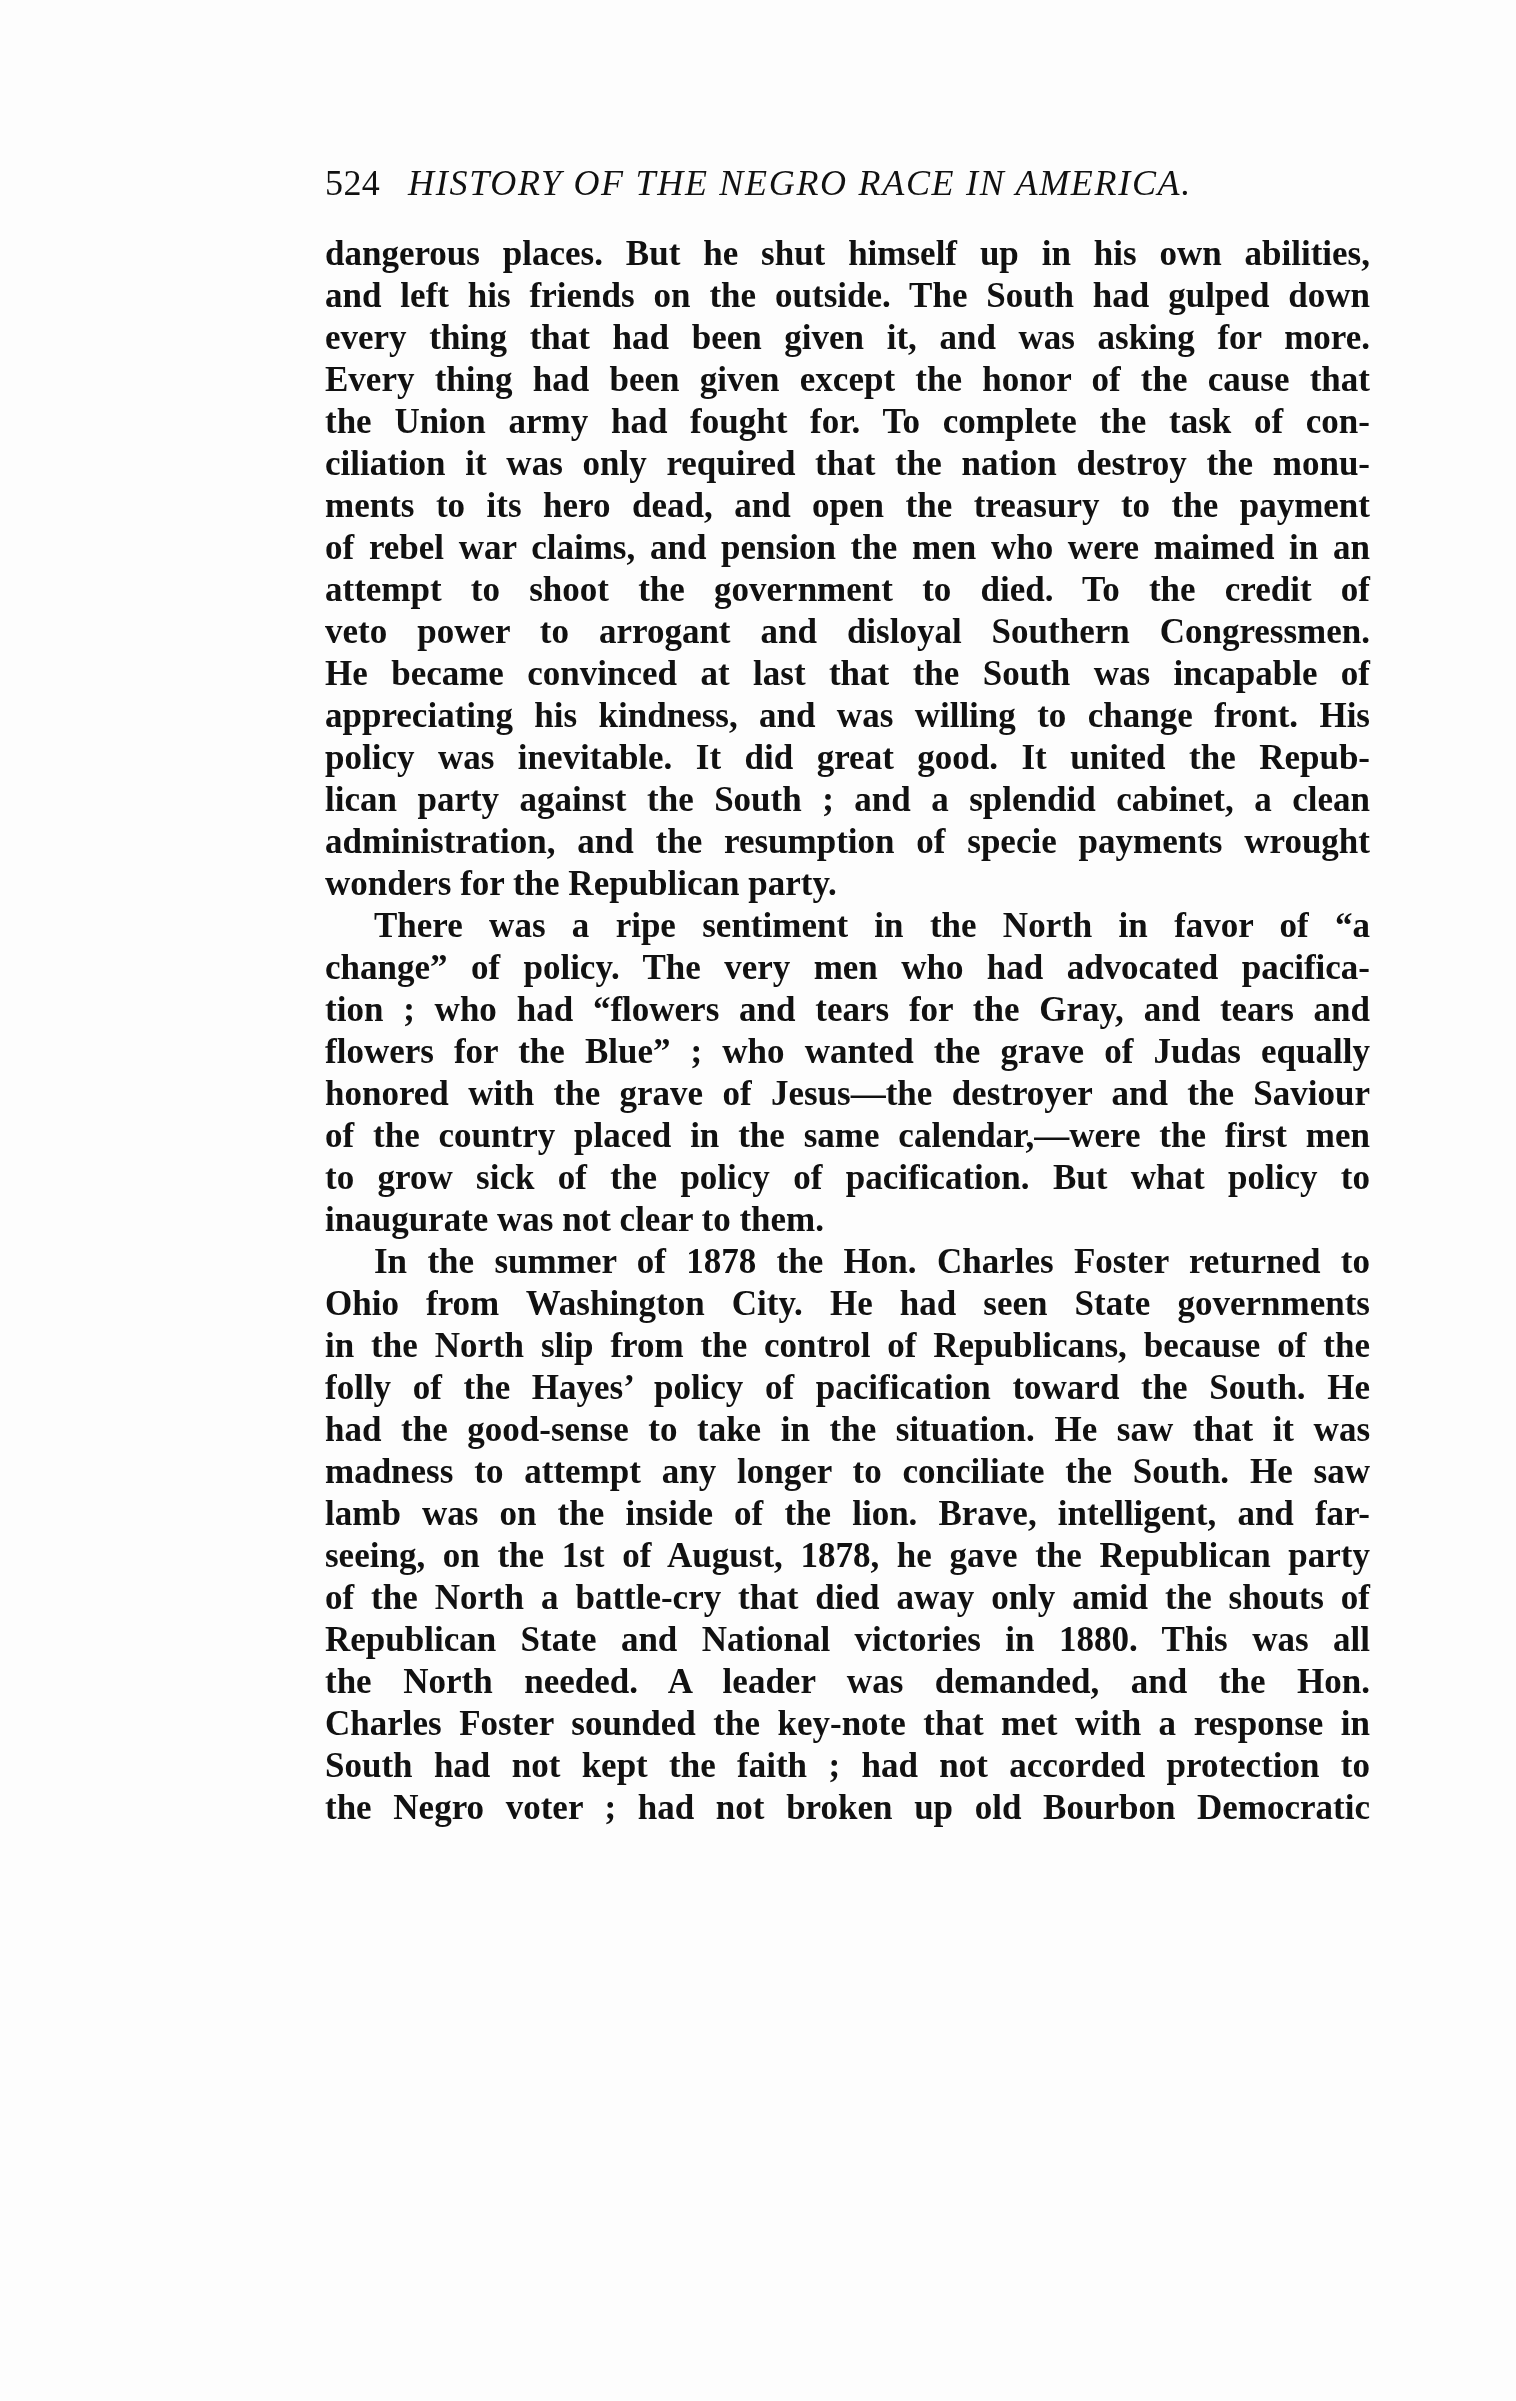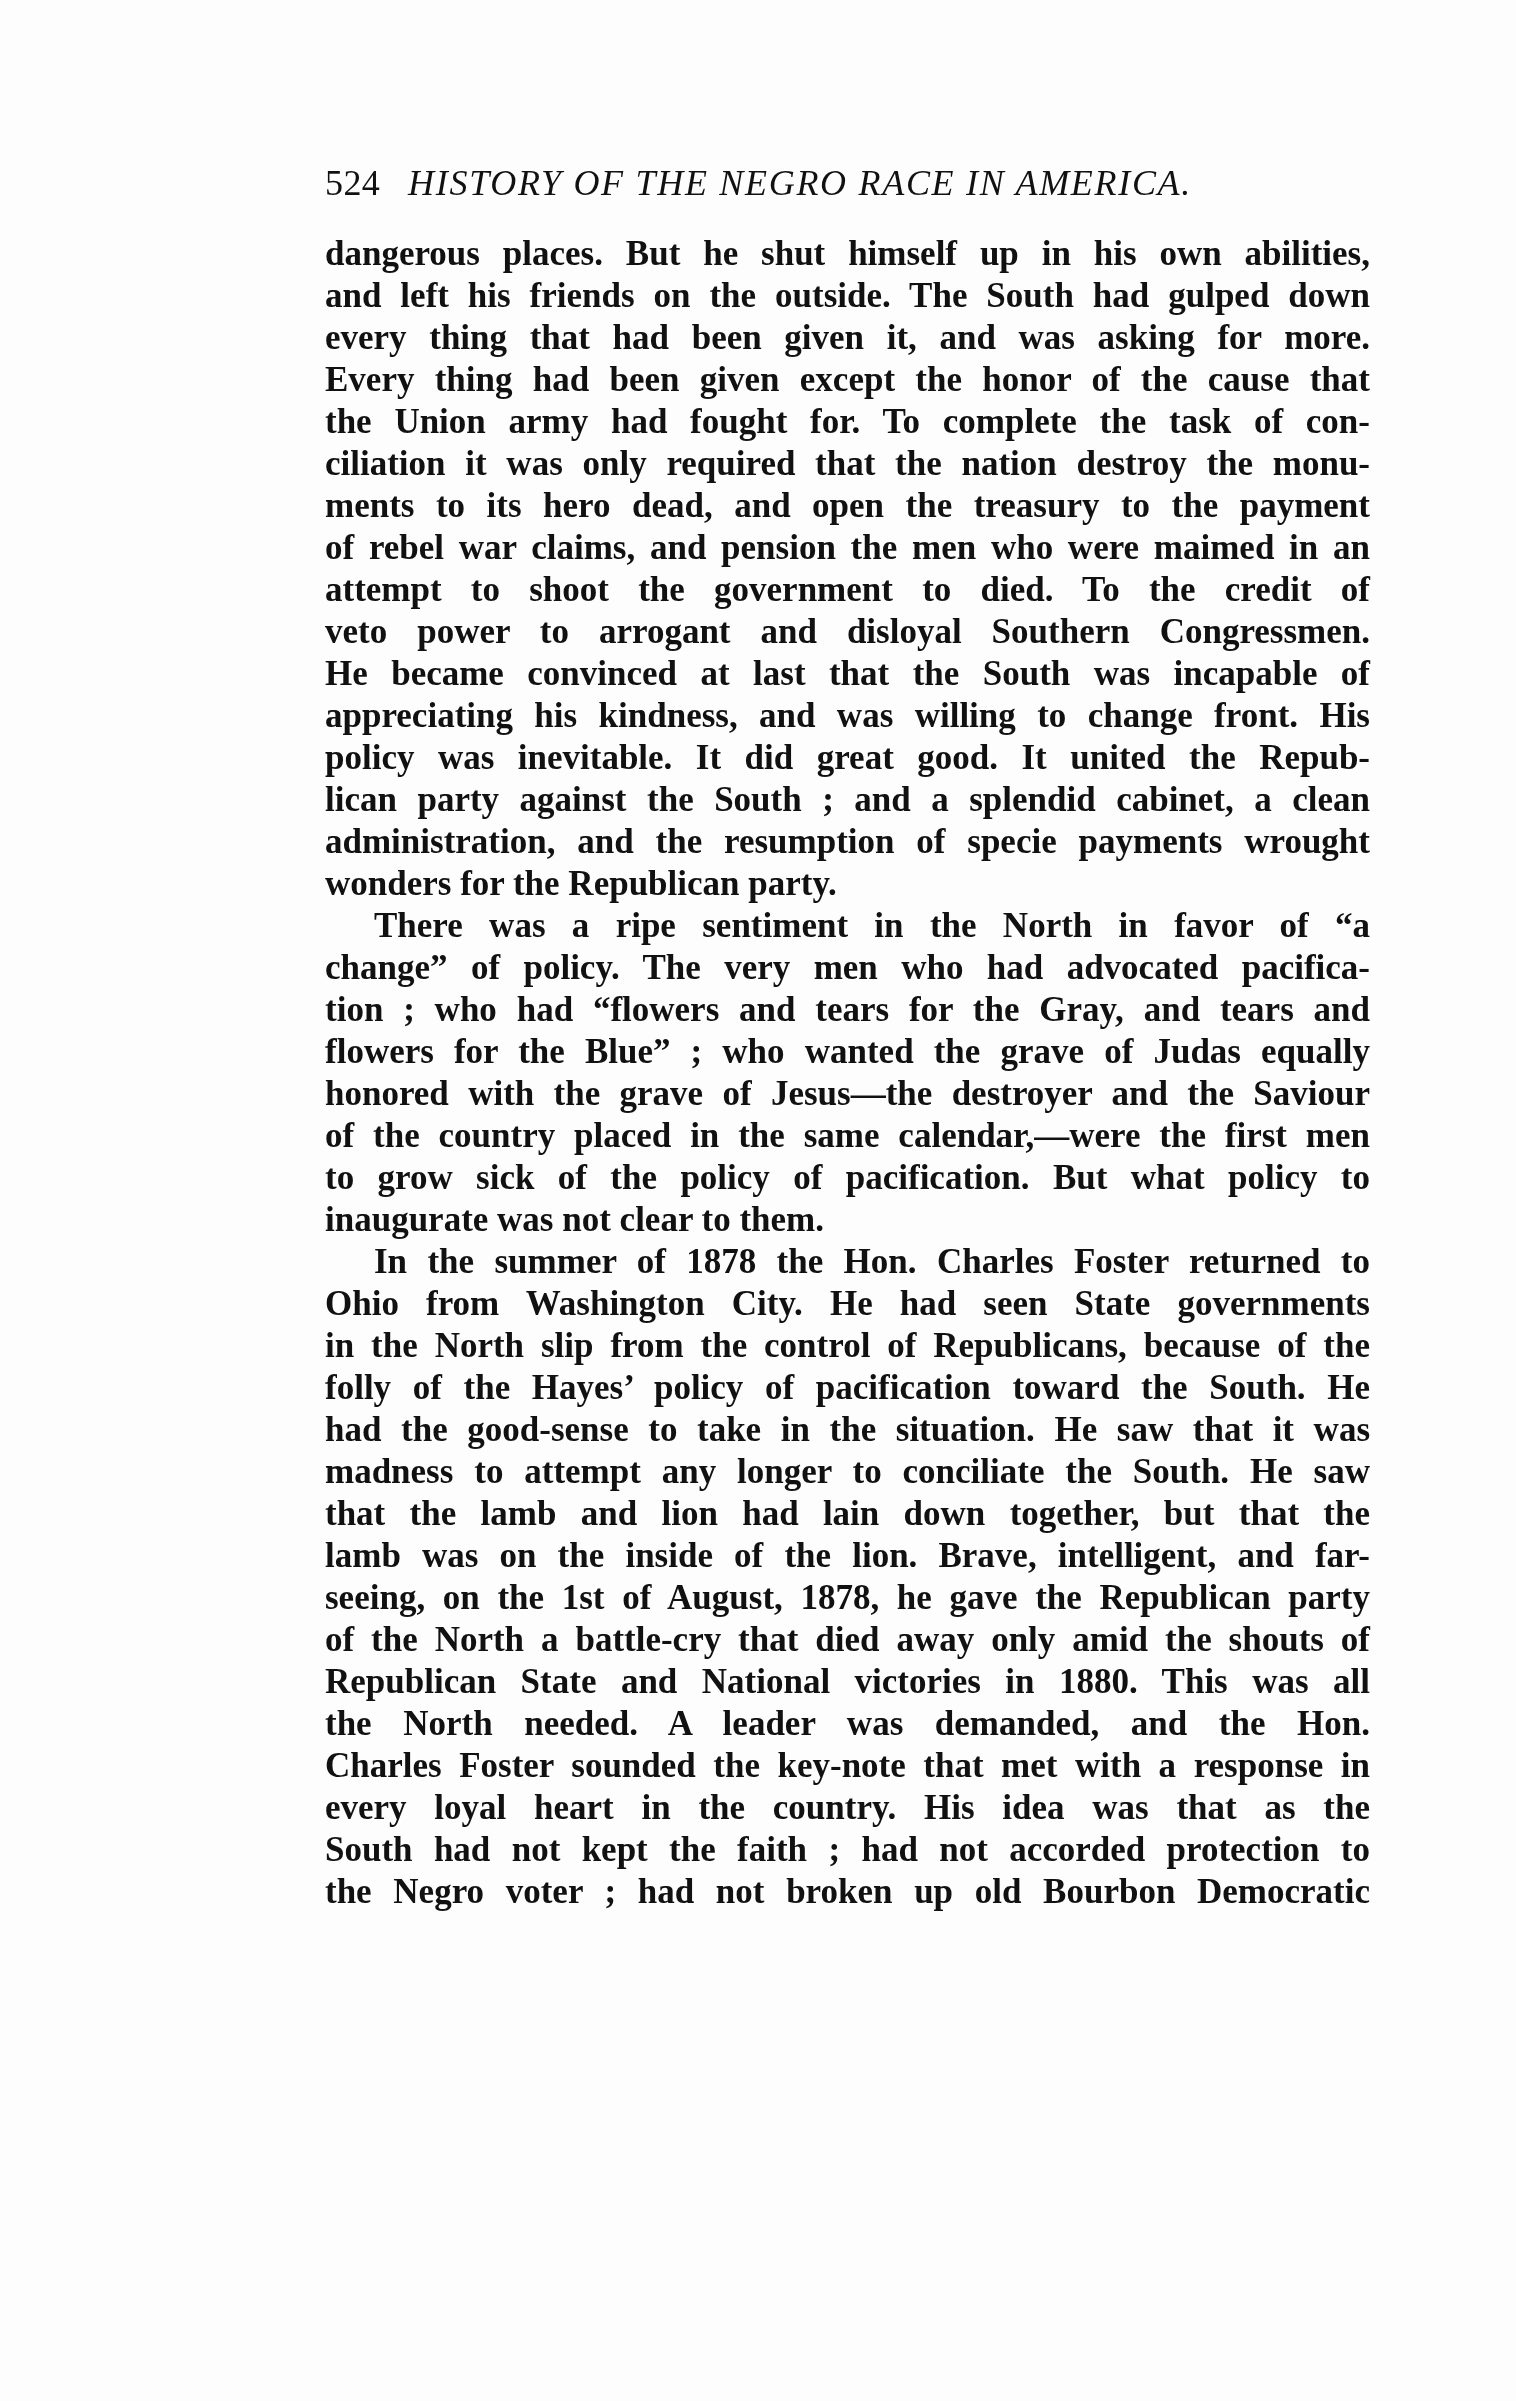--- a/index.html
+++ b/index.html
@@ -119,28 +119,26 @@
         <span class="line">to grow sick of the policy of pacification.  But what policy to</span>
         <span class="line last">inaugurate was not clear to them.</span>
       </div>
       <div class="paragraph">
         <span class="line indent">In the summer of 1878 the Hon. Charles Foster returned to</span>
         <span class="line">Ohio from Washington City.  He had seen State governments</span>
         <span class="line">in the North slip from the control of Republicans, because of the</span>
         <span class="line">folly of the Hayes’ policy of pacification toward the South.  He</span>
         <span class="line">had the good-sense to take in the situation.  He saw that it was</span>
         <span class="line">madness to attempt any longer to conciliate the South.  He saw</span>
-        <span class="line">that the lamb and lion had lain down together, but that the</span>
         <span class="line">lamb was on the inside of the lion.  Brave, intelligent, and far-</span>
         <span class="line">seeing, on the 1st of August, 1878, he gave the Republican party</span>
         <span class="line">of the North a battle-cry that died away only amid the shouts of</span>
         <span class="line">Republican State and National victories in 1880.  This was all</span>
         <span class="line">the North needed.  A leader was demanded, and the Hon.</span>
         <span class="line">Charles Foster sounded the key-note that met with a response in</span>
-        <span class="line">every loyal heart in the country.  His idea was that as the</span>
         <span class="line">South had not kept the faith ; had not accorded protection to</span>
         <span class="line">the Negro voter ; had not broken up old Bourbon Democratic</span>
       </div>
     </div>
 
   <div class="scan-edge"></div>
   <div class="scan-edge-thin"></div>
 </div>
 
 

